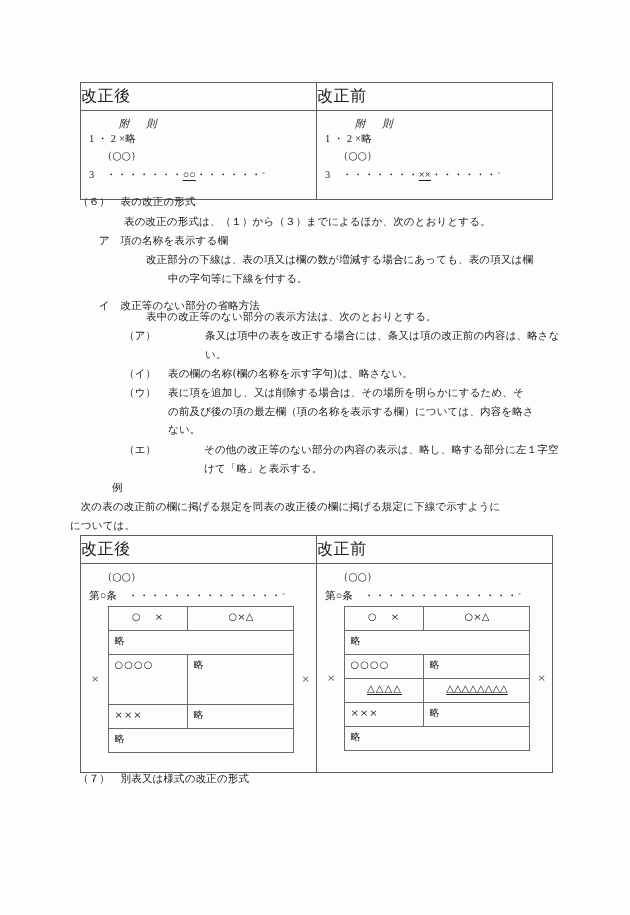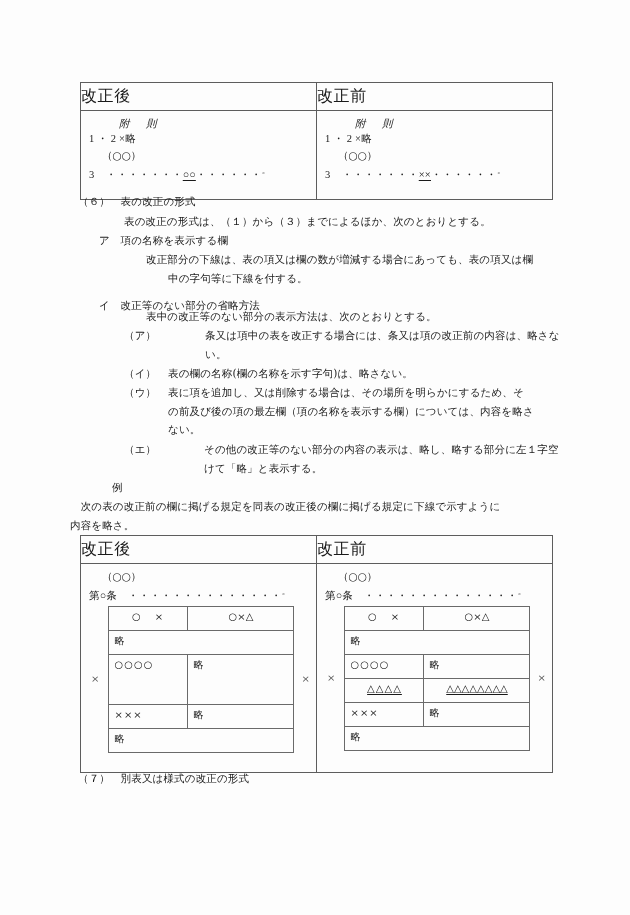--- a/index.html
+++ b/index.html
@@ -159,21 +159,21 @@
 の前及び後の項の最左欄（項の名称を表示する欄）については、内容を略さ
 ない。</div>
 
   <div class="para" style="left:124px; top:440px; width:36px;">（エ）</div>
   <div class="para" style="left:168px; top:440px; width:378px;margin-left:36px;">その他の改正等のない部分の内容の表示は、略し、略する部分に左１字空
 けて「略」と表示する。</div>
 
   <div class="para" style="left:112px; top:478px; width:100px;">例</div>
 
   <div class="para" style="left:70px; top:497px; width:478px;">　次の表の改正前の欄に掲げる規定を同表の改正後の欄に掲げる規定に下線で示すように
-内容を略さ。</div>
+については。</div>
 
   <table class="doc-table" style="left:80px; top:535px; width:470px;">
     <tbody>
       <tr>
         <td class="hdr-cell" style="width:235px;">改正後</td>
         <td class="hdr-cell" style="width:235px;">改正前</td>
       </tr>
       <tr>
 
         <td class="body-cell" style="height:196px; padding:4px 4px 8px 8px !important;">

